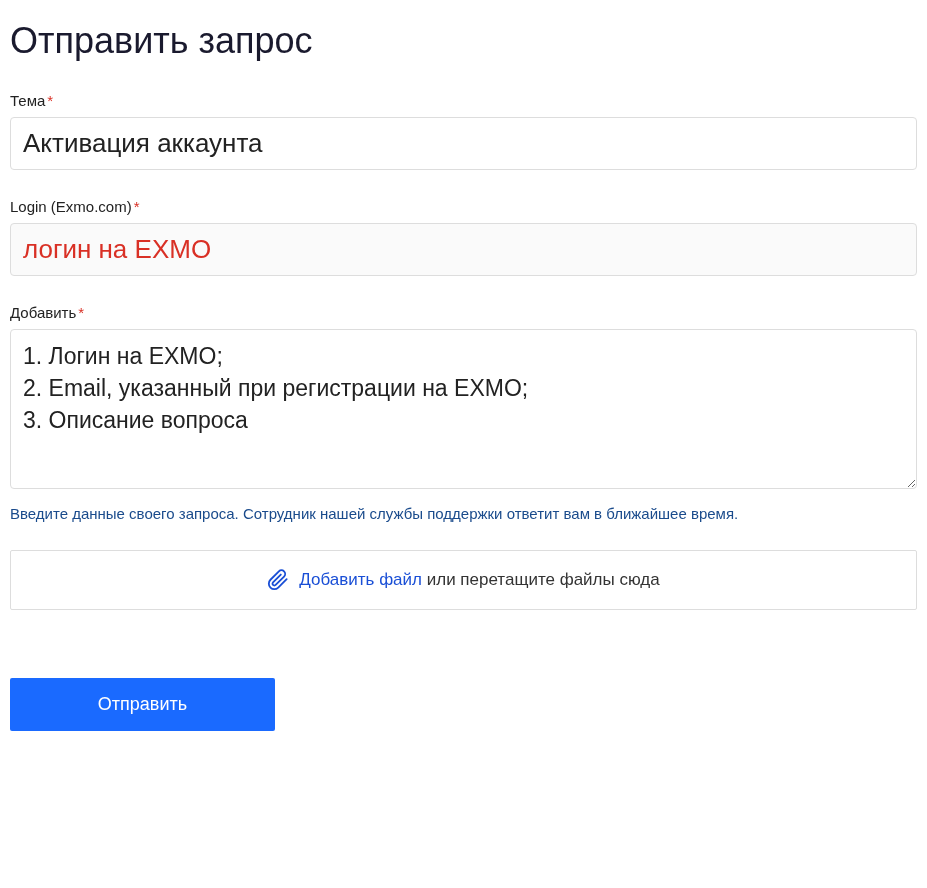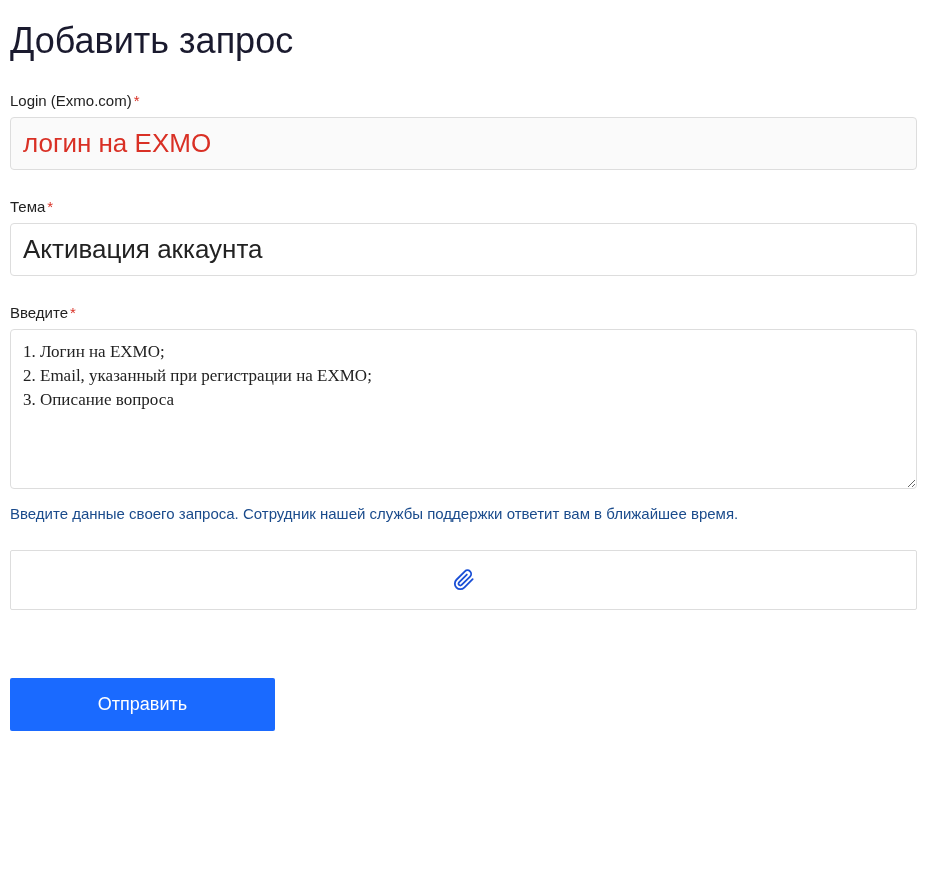--- a/index.html
+++ b/index.html
@@ -51,22 +51,22 @@
       background: #fafafa;
     }
     .input-subject {
       font-size: 26px;
     }
     .textarea-field {
       width: 100%;
       border: 1px solid #ddd;
       border-radius: 4px;
       padding: 10px 12px;
-      font-size: 17px;
-      font-family: Liberation Serif, serif;
+      font-size: 23px;
+      font-family: Liberation Sans, sans-serif;
       line-height: 1.4;
       resize: vertical;
       min-height: 160px;
       color: #222;
     }
     .hint-text {
       font-size: 15px;
       color: #1a4b8c;
       margin-top: 12px;
     }
@@ -102,48 +102,51 @@
       width: 265px;
       cursor: pointer;
       border-radius: 2px;
       margin-top: 40px;
     }
   </style>
 </head>
 <body>
 
 <div class="container">
-  <h1>Добавить запрос</h1>
+  <h1>Отправить запрос</h1>
+
+  <div class="form-group">
+    <label class="form-label">
+      <span>Тема</span><span class="required-mark">*</span>
+    </label>
+    <input type="text" class="input-field input-subject" value="Активация аккаунта" style="">
+  </div>
 
   <div class="form-group">
     <label class="form-label">
       <span>Login (Exmo.com)</span><span class="required-mark">*</span>
     </label>
     <input type="text" class="input-field input-login" value="логин на EXMO" style="">
   </div>
 
   <div class="form-group">
     <label class="form-label">
-      <span>Тема</span><span class="required-mark">*</span>
-    </label>
-    <input type="text" class="input-field input-subject" value="Активация аккаунта" style="">
-  </div>
-
-  <div class="form-group">
-    <label class="form-label">
-      <span>Введите</span><span class="required-mark">*</span>
+      <span>Добавить</span><span class="required-mark">*</span>
     </label>
     <textarea class="textarea-field" style="">1. Логин на EXMO;
 2. Email, указанный при регистрации на EXMO;
 3. Описание вопроса</textarea>
     <div class="hint-text">Введите данные своего запроса. Сотрудник нашей службы поддержки ответит вам в ближайшее время.</div>
   </div>
 
   <div class="form-group">
     <div class="file-drop">
       <svg class="clip-icon" viewBox="0 0 24 24" fill="none" stroke="#1a4fd6" stroke-width="2" stroke-linecap="round" stroke-linejoin="round">
         <path d="M21.44 11.05l-9.19 9.19a6 6 0 0 1-8.49-8.49l9.19-9.19a4 4 0 0 1 5.66 5.66l-9.2 9.19a2 2 0 0 1-2.83-2.83l8.49-8.48"></path>
       </svg>
+      <span>
+        <span class="file-drop-link">Добавить файл</span><span class="file-drop-text"> или перетащите файлы сюда</span>
+      </span>
     </div>
   </div>
 
   <button class="submit-btn">Отправить</button>
 </div>
 
 </body></html>

